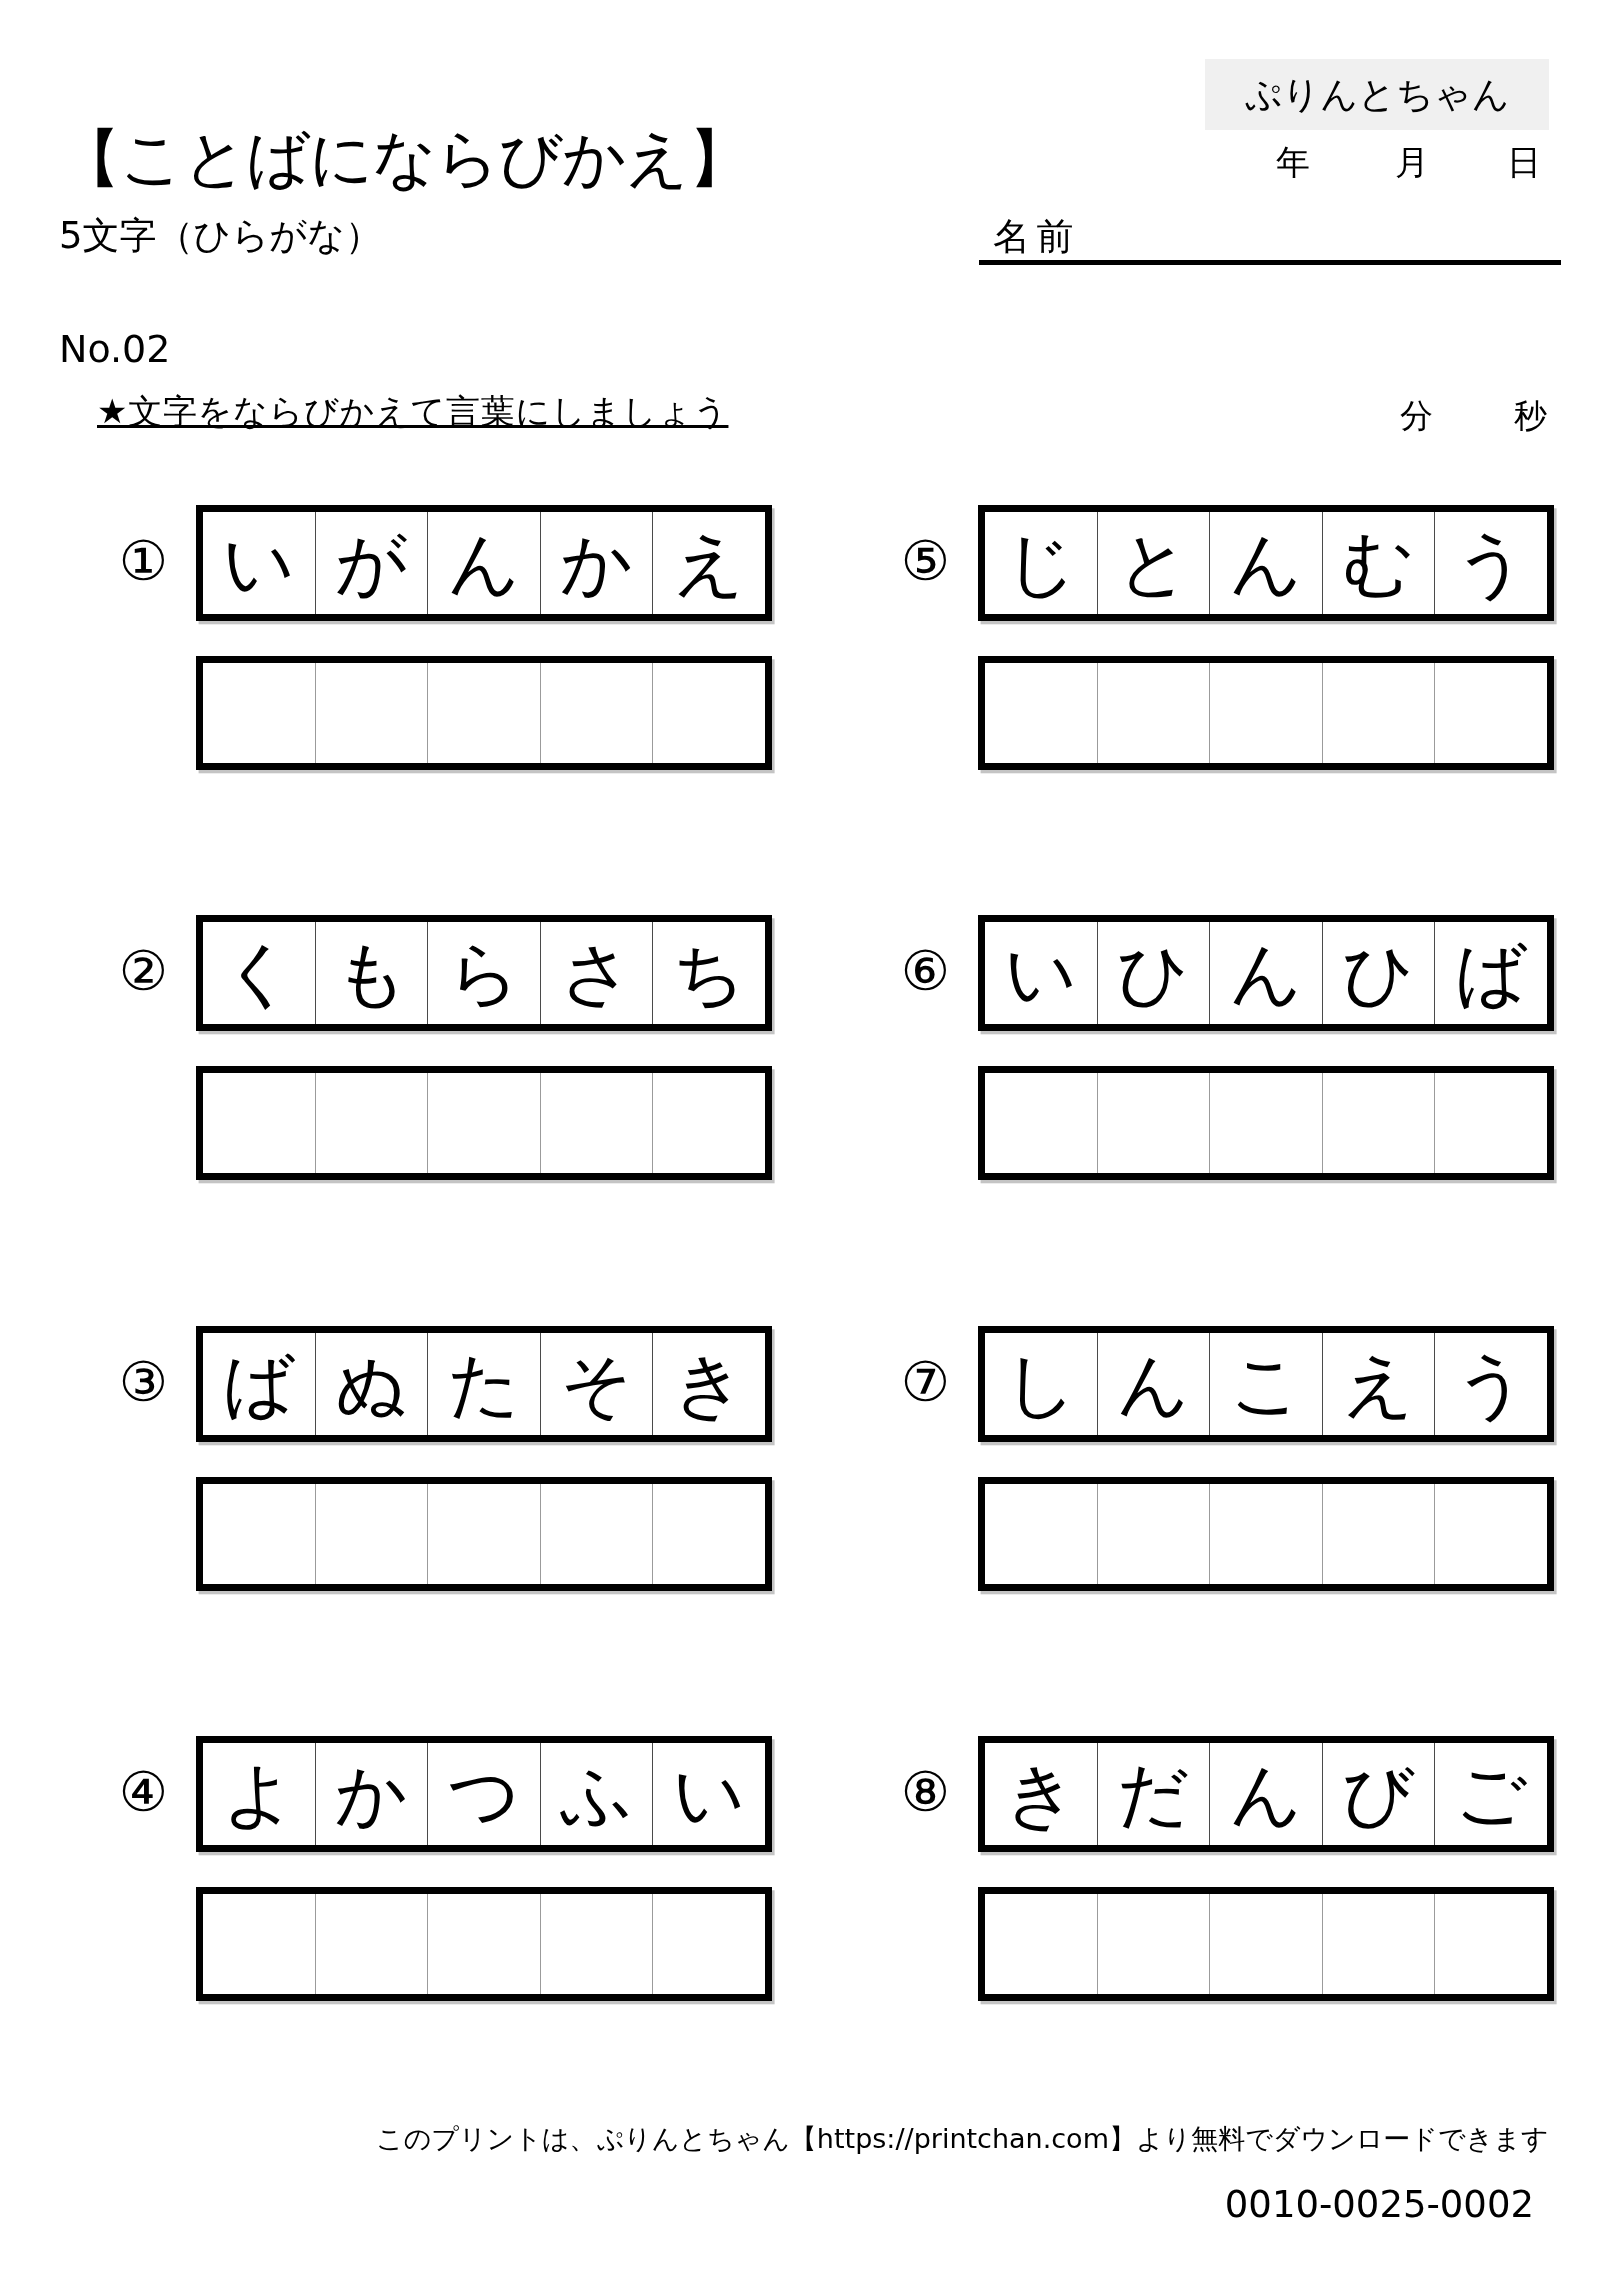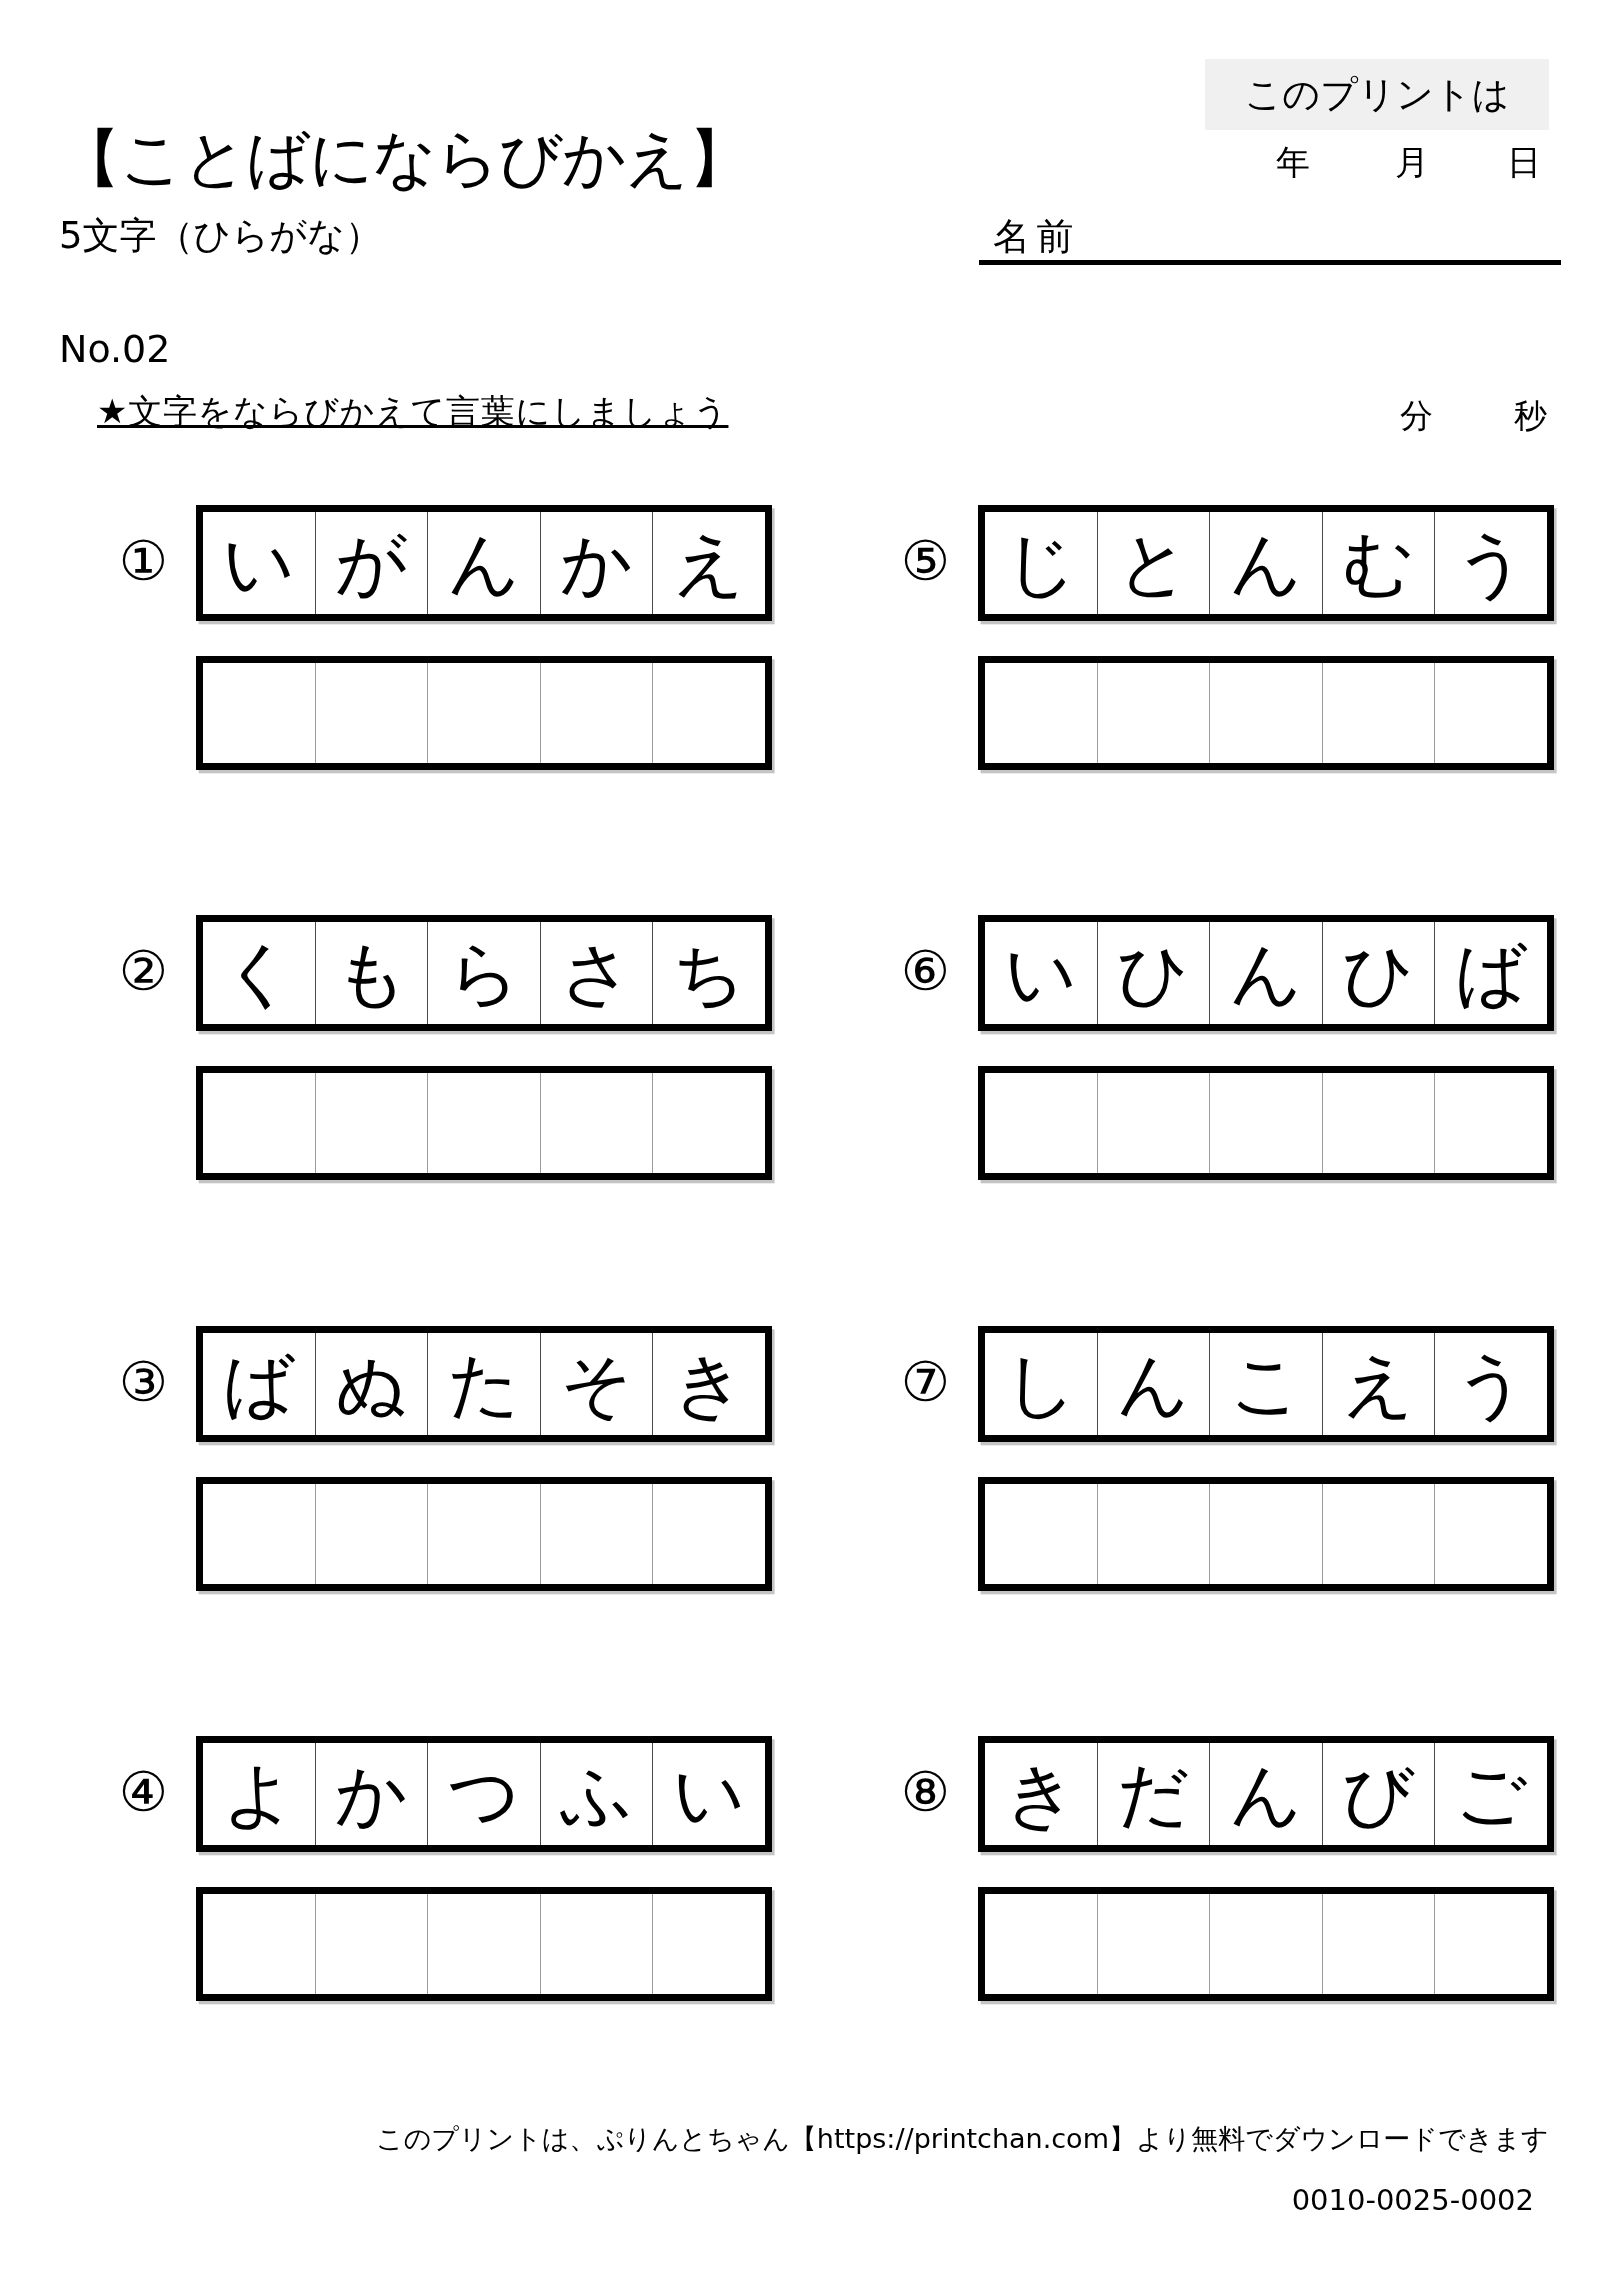--- a/index.html
+++ b/index.html
@@ -32,31 +32,31 @@
     border:7.9px solid #000;box-sizing:border-box;display:flex;background:#fff;
     box-shadow:2.6px 3.3px 0 #c4c4c4;}
   .char-box{top:0;height:116px;}
   .ans-box{top:151px;height:114px;}
   .cell{flex:1 1 0;display:flex;align-items:center;justify-content:center;}
   .char-cell{font-size:71px;line-height:71px;}
   .char-cell + .char-cell{border-left:1.3px solid #4a4a4a;}
   .ans-cell + .ans-cell{border-left:1.3px solid #9b9b9b;}
 
   .footer-credit{left:376px;top:2121px;font-size:27px;white-space:nowrap;}
-  .footer-code{right:89px;top:2183px;font-size:29px;white-space:nowrap;}
+  .footer-code{right:89px;top:2183px;font-size:37px;white-space:nowrap;}
 </style>
 </head>
 <body>
 
 <div class="abs page-title">【ことばにならびかえ】</div>
 <div class="abs subtitle">5文字（ひらがな）</div>
 <div class="abs sheet-no">No.02</div>
 
 <div class="abs brand-box">
-  <span>このプリントは</span>
+  <span>ぷりんとちゃん</span>
 </div>
 <span class="abs date-label date-year">年</span>
 <span class="abs date-label date-month">月</span>
 <span class="abs date-label date-day">日</span>
 
 <span class="abs name-label">名前</span>
 <div class="abs name-line"></div>
 
 <div class="abs instruction">★文字をならびかえて言葉にしましょう</div>
 <span class="abs time-label time-min">分</span>

